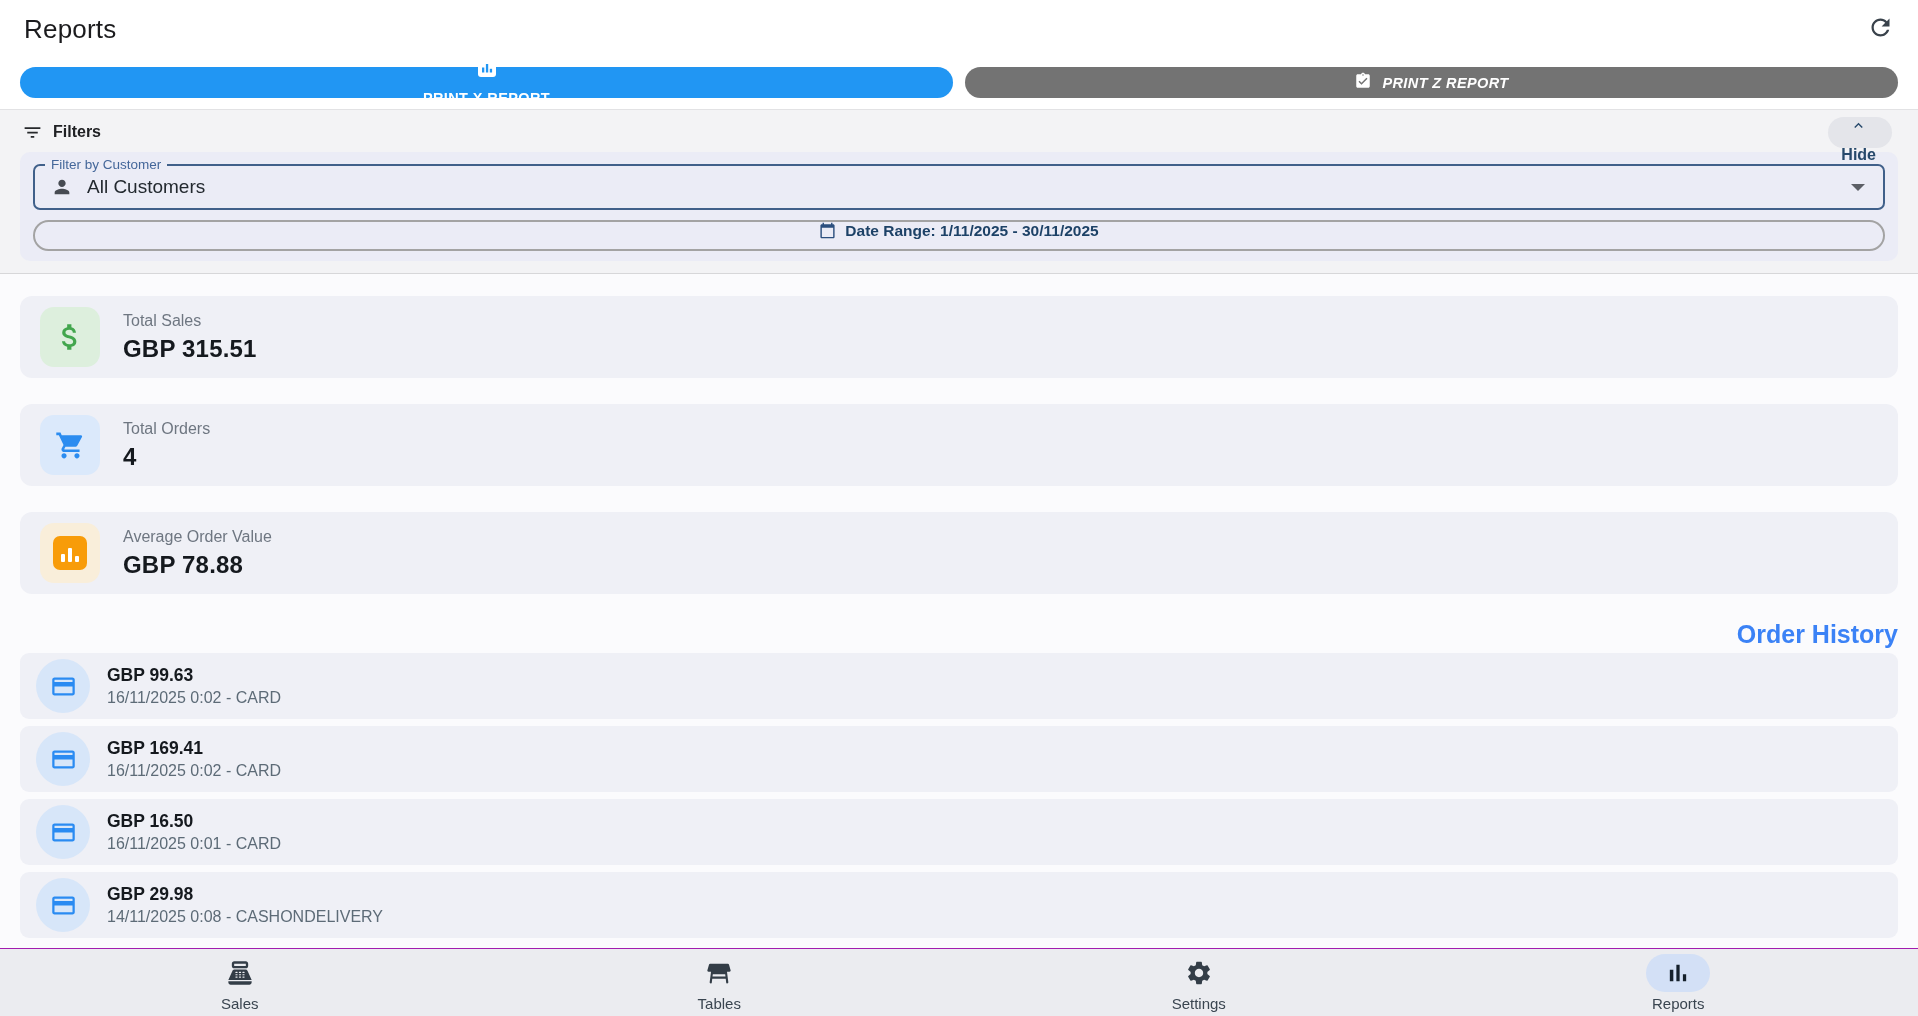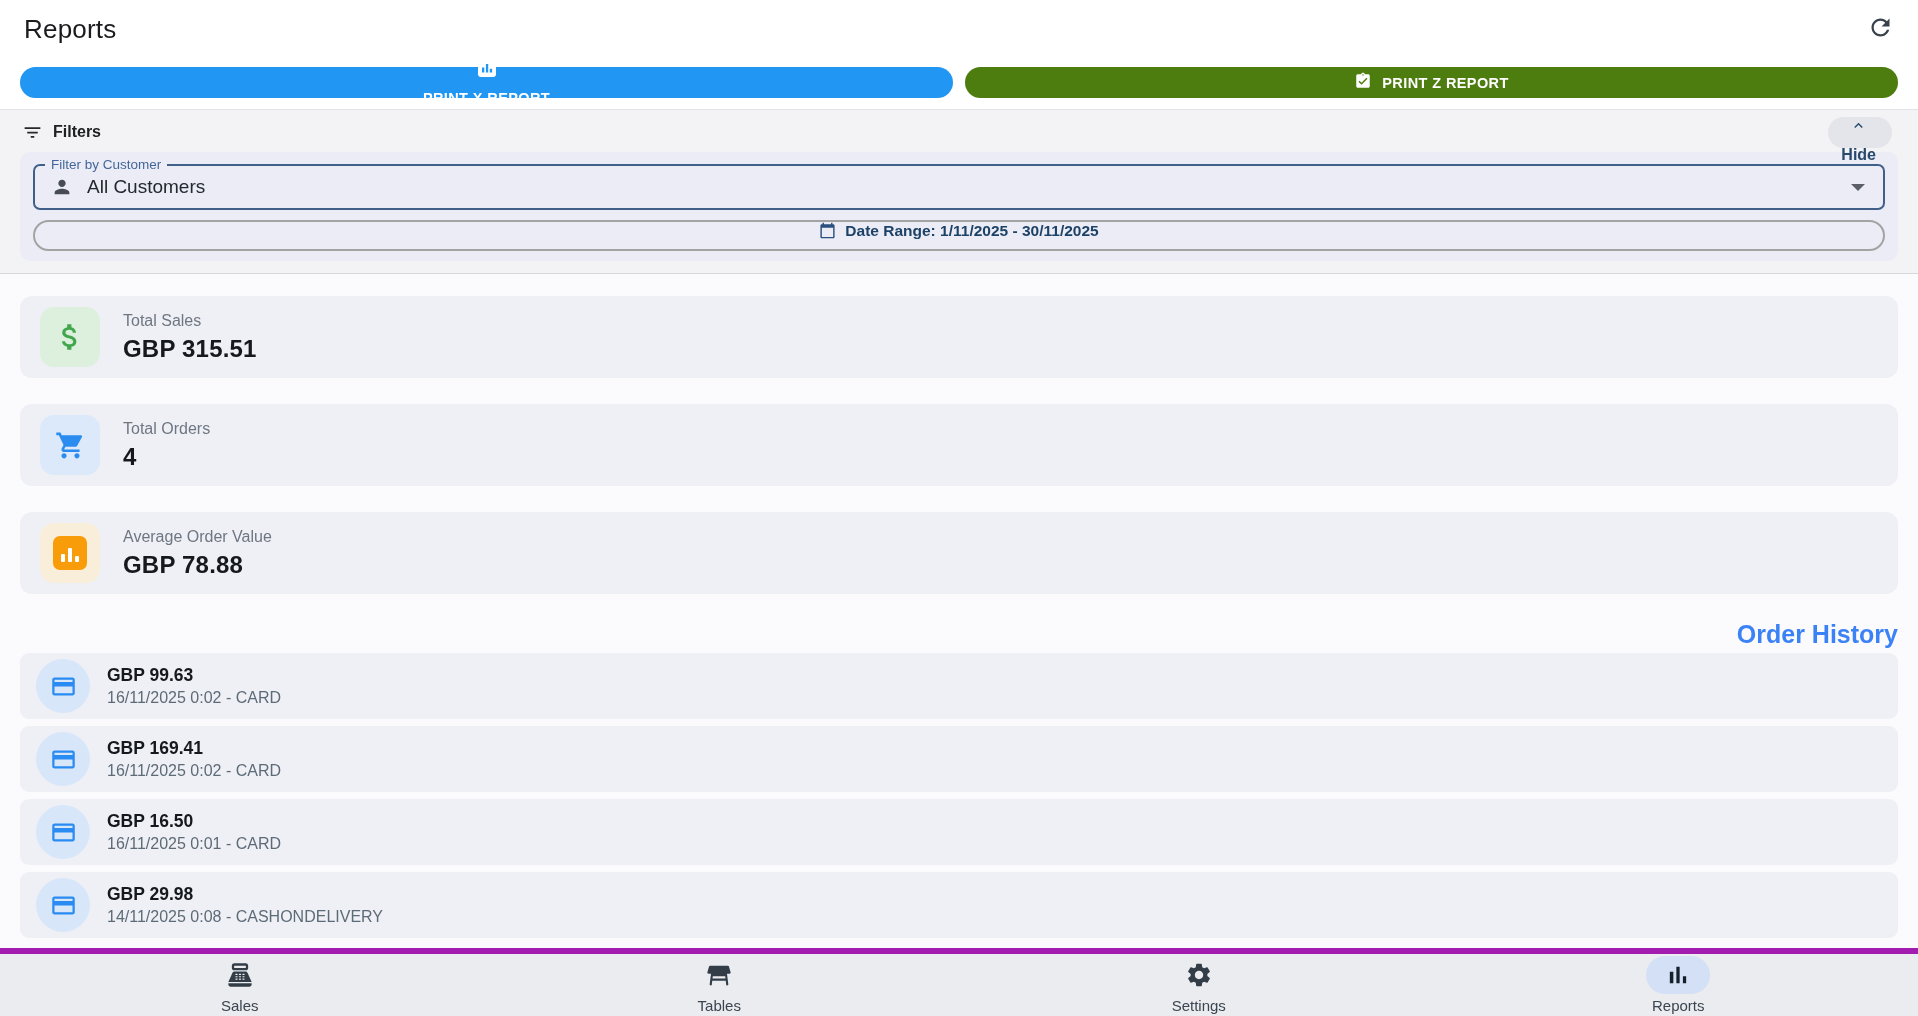--- a/index.html
+++ b/index.html
@@ -9,21 +9,21 @@
   
   .header { height:58px; background:#ffffff; display:flex; align-items:center; padding:0 24px; }
   .page-title { font-size:26px; font-weight:400; color:#1b1b1d; letter-spacing:.2px; }
   .refresh-btn { margin-left:auto; background:none; border:none; cursor:pointer; display:flex; align-items:center; }
   .refresh-btn svg { width:27px; height:27px; fill:#39424b; }
 
   
   .print-row { display:flex; gap:12px; padding:9px 20px 11px; background:#ffffff; }
   .print-btn { flex:1; height:31px; border:none; border-radius:16px; display:flex; align-items:center; justify-content:center; gap:10px; color:#fff; font-family:inherit; font-weight:bold; font-size:14.5px; letter-spacing:.4px; cursor:pointer; }
   .print-x { background:#2196f3;flex-direction:column; }
-  .print-z { background:#4d7c0f; }
+  .print-z { background:#737373;font-style:italic; }
   .print-btn svg { width:18px; height:18px; }
 
   
   .filters-band { background:#f3f3f5; border-top:1px solid #e2e2e4; border-bottom:1px solid #d7d7d9; }
   .filters-head { display:flex; align-items:center; padding:8px 26px 0 22px; height:36px; }
   .filter-icon svg { width:21px; height:21px; fill:#26282b; display:block; }
   .filters-title { font-size:16px; font-weight:bold; color:#202124; margin-left:10px; }
   .hide-btn { margin-left:auto; background:#e4e5ea; border:none; border-radius:17px; height:31px; padding:0 16px 0 13px; display:flex; align-items:center; gap:8px; color:#27496b; font-family:inherit; font-size:16px; font-weight:bold; cursor:pointer;flex-direction:column; }
   .hide-btn svg { width:17px; height:17px; fill:#27496b; }
 
@@ -50,21 +50,21 @@
 
   .section-title { font-size:25px; font-weight:bold; color:#3b82f6; margin:0 0 4px -4px;text-align:right; }
 
   .order-card { background:#eff0f6; border-radius:9px; height:66px; display:flex; align-items:center; padding:0 16px; margin-bottom:7px; cursor:pointer; }
   .order-avatar { width:54px; height:54px; border-radius:50%; background:#d7e6f9; display:flex; align-items:center; justify-content:center; margin-right:17px; flex:none; }
   .order-avatar svg { width:27px; height:27px; fill:#2a8bf2; }
   .order-amount { font-size:17.5px; font-weight:bold; color:#15191e; margin-bottom:3px; }
   .order-details { font-size:16px; color:#5d6b77; }
 
   
-  .bottom-nav { position:absolute; left:0; right:0; bottom:0; height:68px; background:#ebecf0; border-top:6px solid #a21caf; display:flex; z-index:5; }
+  .bottom-nav { position:absolute; left:0; right:0; bottom:0; height:68px; background:#ebecf0; border-top:1px solid #a21caf; display:flex; z-index:5; }
   .nav-item { flex:1; display:flex; flex-direction:column; align-items:center; justify-content:center; gap:3px; cursor:pointer; }
   .nav-icon-wrap { height:38px; width:64px; display:flex; align-items:center; justify-content:center; border-radius:19px; }
   .nav-item svg { width:28px; height:28px; fill:#333d47; }
   .nav-item.active .nav-icon-wrap { background:#d3e0f6; }
   .nav-item.active svg { fill:#15202b; }
   .nav-label { font-size:15px; color:#3a4550; }
 </style>
 </head>
 <body>
 

